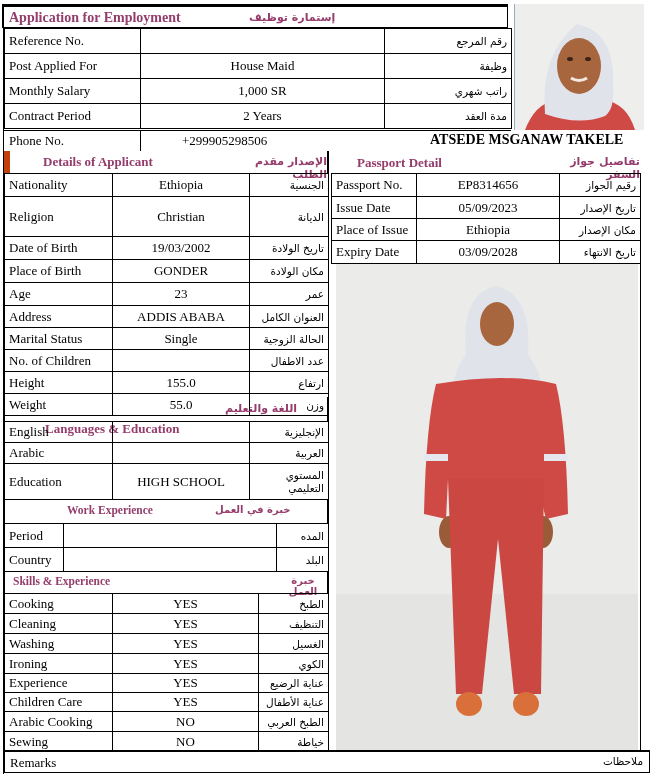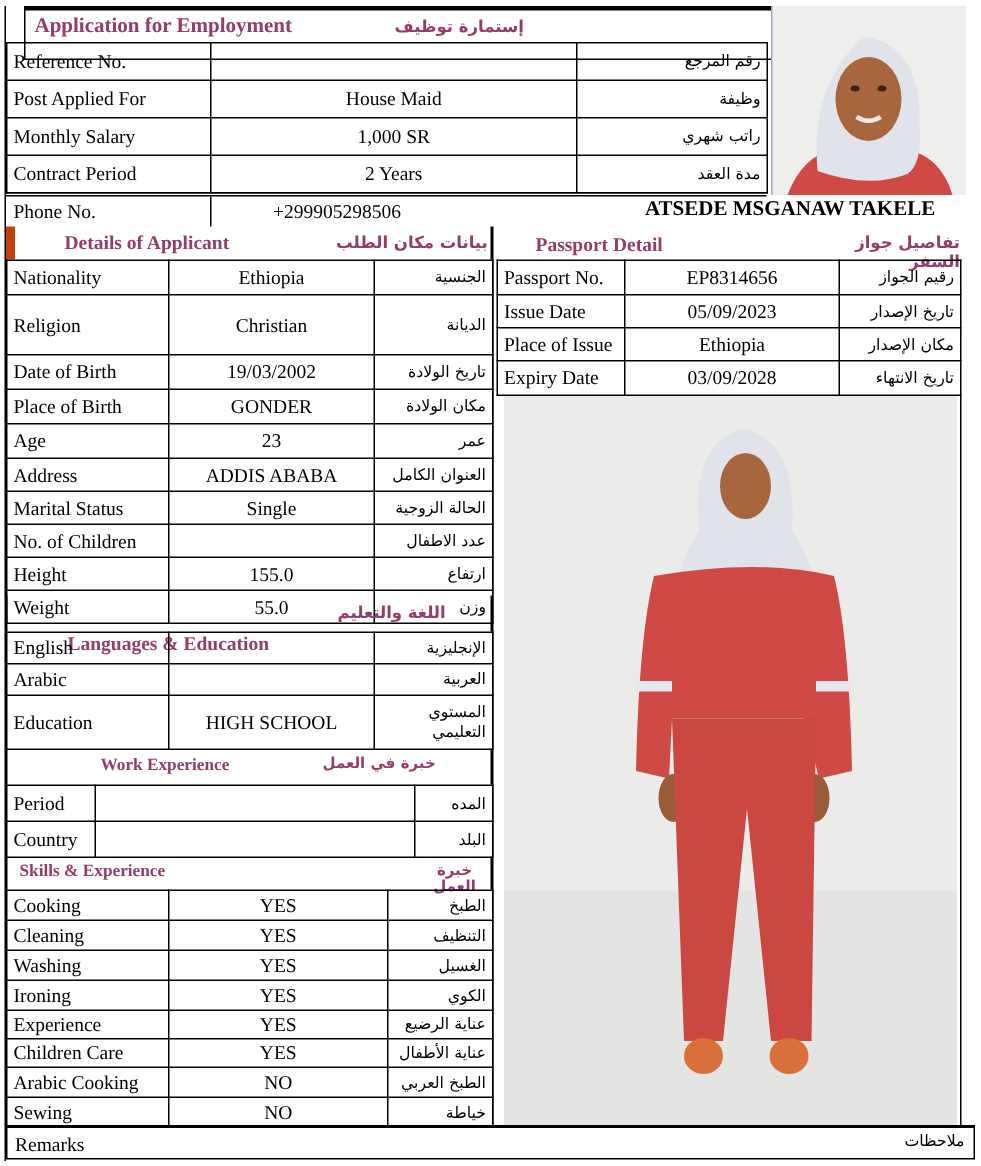--- a/index.html
+++ b/index.html
@@ -11,21 +11,21 @@
   table { border-collapse: collapse; position: absolute; table-layout: fixed; }
   td { border: 1px solid #000; padding: 0 4px; white-space: nowrap; overflow: hidden; font-size: 13px; vertical-align: middle; }
   td.c { text-align: center; }
   td.r { text-align: right; }
   td.b { font-weight: normal; }
   .photo { background: #ebebea; overflow: hidden; }
 </style>
 </head>
 <body>
 
-<div class="abs" style="left:16px;top:4px;width:506px;height:36px;border:1px solid #000;border-top:3px solid #000;">
+<div class="abs" style="left:2px;top:4px;width:506px;height:24px;border:1px solid #000;border-top:3px solid #000;">
   <span class="abs ttl" style="left:6px;top:3px;font-size:14px;">Application for Employment</span>
   <span class="abs ar-ttl" style="left:246px;top:4px;">إستمارة توظيف</span>
 </div>
 
 <table style="left:4px;top:28px;width:507px;">
   <colgroup>
       <col style="width:136px">
       <col style="width:244px">
       <col style="width:127px">
     </colgroup>
@@ -68,21 +68,21 @@
 
 <div class="abs" style="left:4px;top:131px;width:420px;height:20px;">
   <span class="abs" style="left:5px;top:2px;">Phone No.</span>
   <div class="abs" style="left:136px;top:0;width:1px;height:20px;background:#000;"></div>
   <span class="abs" style="left:178px;top:2px;">+299905298506</span>
 </div>
 <span class="abs" style="left:430px;top:132px;font-weight:bold;font-size:14px;">ATSEDE MSGANAW TAKELE</span>
 
 <div class="abs" style="left:4px;top:151px;width:324px;height:22px;border-left:6px solid #c2410c;border-right:1px solid #000;">
   <span class="abs ttl" style="left:33px;top:3px;font-size:13px;">Details of Applicant</span>
-  <span class="abs ar-ttl" style="left:214px;top:4px;">بيانات مكان الطلب</span>
+  <span class="abs ar-ttl" style="left:214px;top:4px;">الإصدار مقدم الطلب</span>
 </div>
 <table style="left:4px;top:173px;width:324px;">
   <colgroup>
       <col style="width:108px">
       <col style="width:137px">
       <col style="width:79px">
     </colgroup>
   <tbody>
       <tr style="height:23px">
         <td>Nationality</td>

